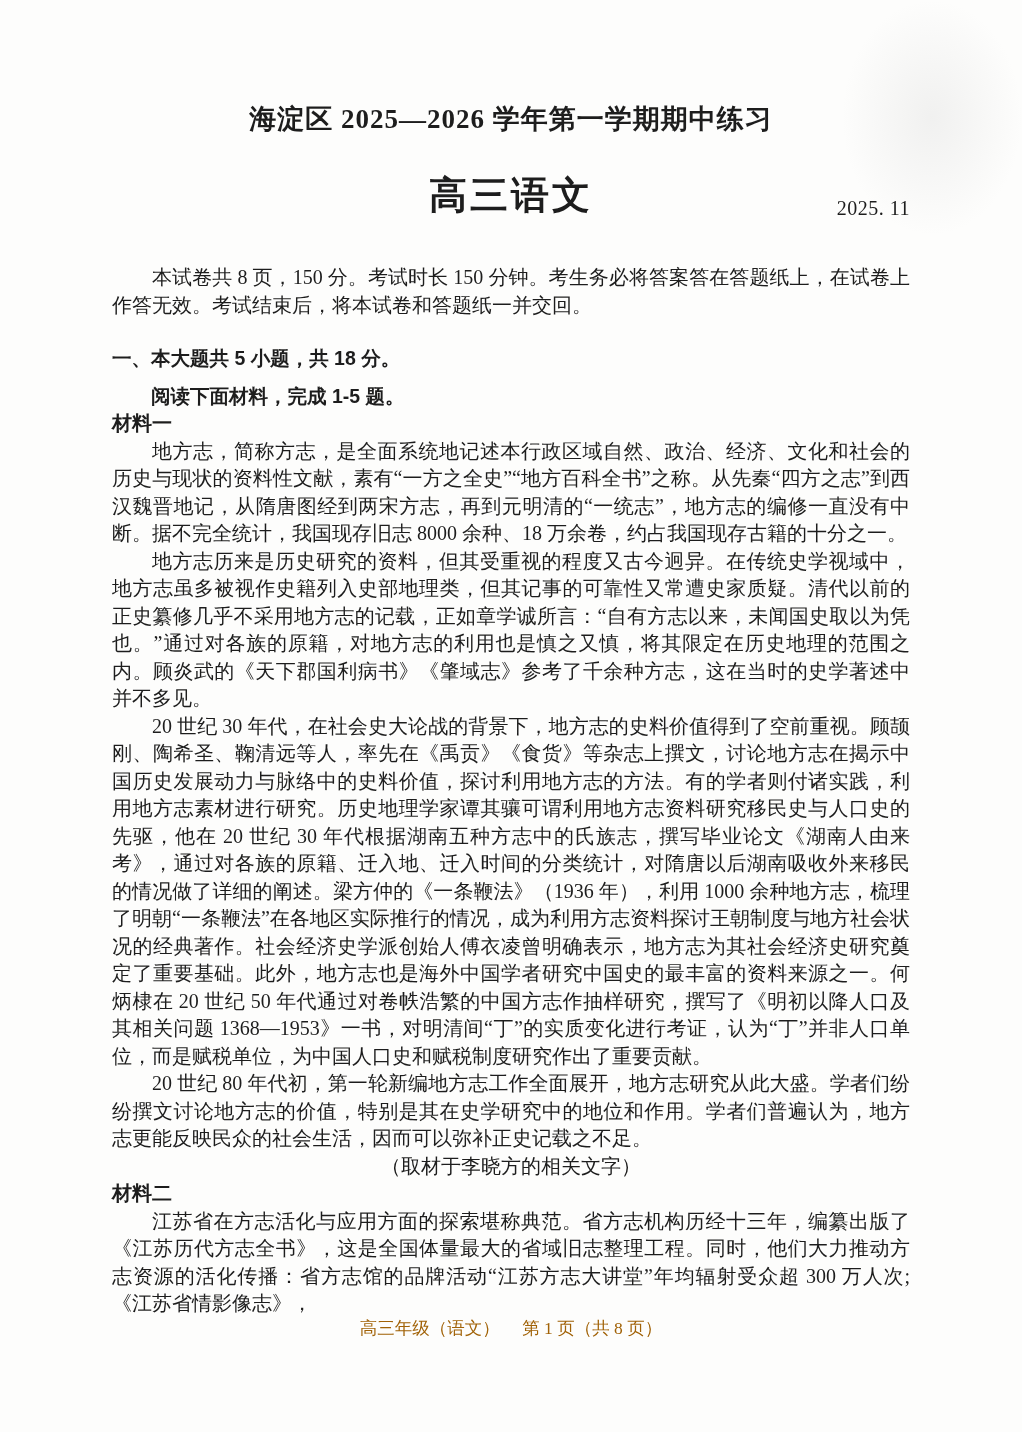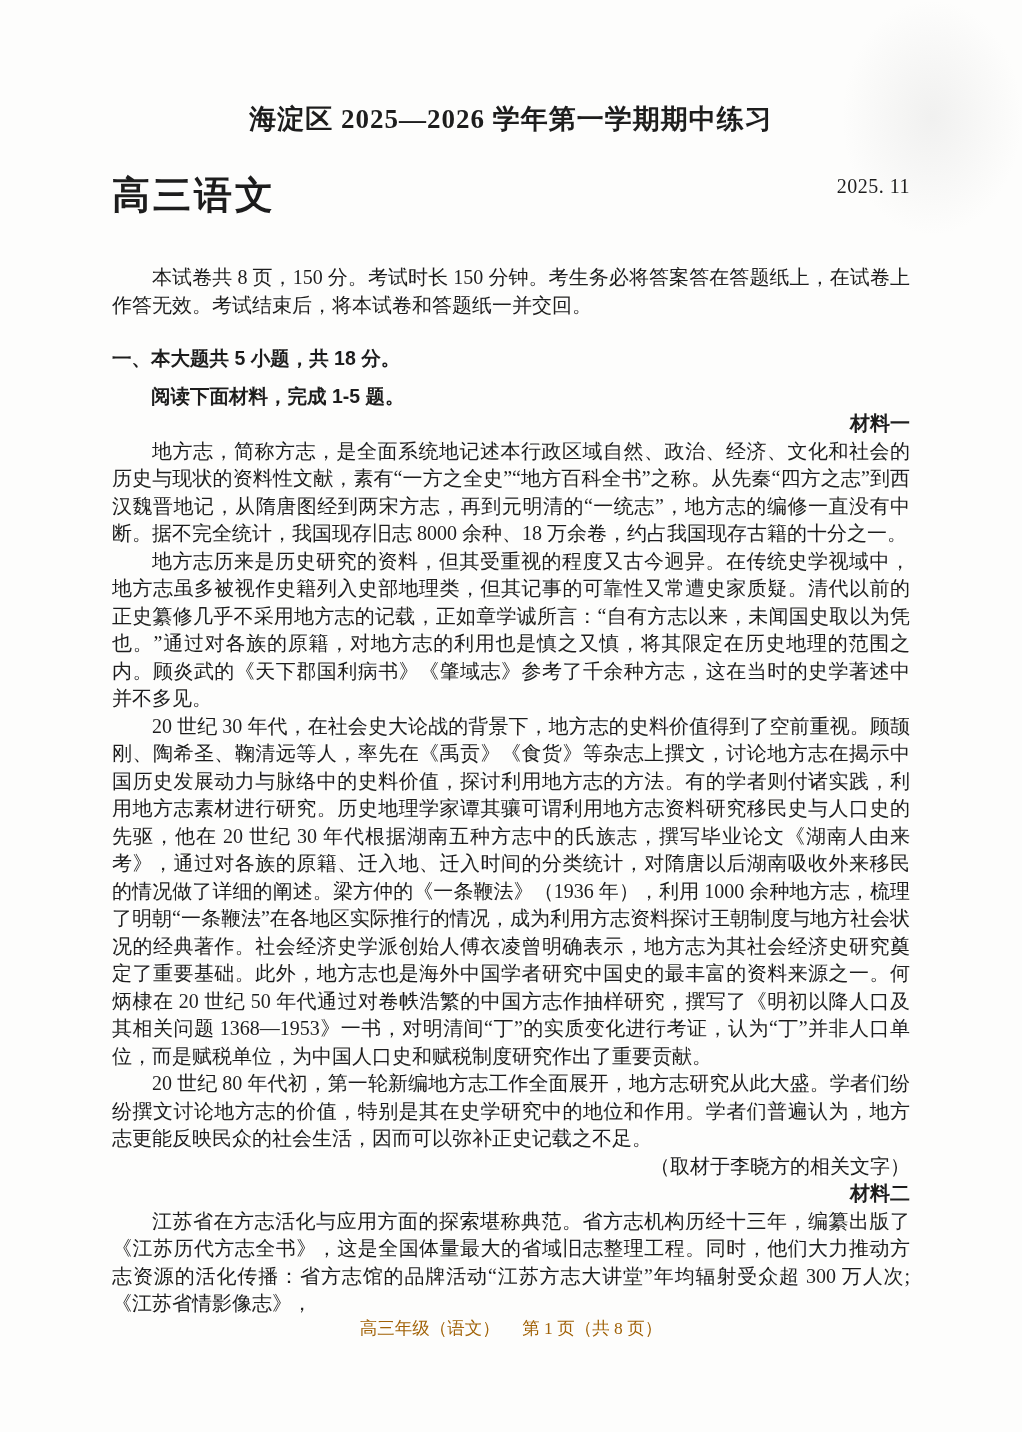--- a/index.html
+++ b/index.html
@@ -40,29 +40,29 @@
 
   .subject-row {
     position: relative;
     margin-top: 34px;
     height: 50px;
   }
   .subject-title {
     margin: 0;
     font-size: 38px;
     font-weight: 800;
-    text-align: left;
+    text-align: center;
     letter-spacing: 3px;
     line-height: 50px;
     font-family: Liberation Serif, serif;
   }
   .exam-date {
     position: absolute;
     right: 0;
-    bottom: 22px;
+    bottom: 0;
     font-size: 20px;
     letter-spacing: 0.5px;
   }
 
   .notice {
     margin: 44px 0 0 0;
     font-size: 20px;
     line-height: 27.5px;
     text-indent: 2em;
     text-align: justify;
@@ -83,36 +83,36 @@
     line-height: 27.5px;
     text-indent: 2em;
   }
 
   .material-heading {
     margin: 0;
     font-family: "Liberation Sans", "DejaVu Sans", sans-serif;
     font-weight: 700;
     font-size: 20px;
     line-height: 27.5px;
-    text-align: right;
+    text-align: left;
   }
 
   .body-para {
     margin: 0;
     font-size: 20px;
     line-height: 27.5px;
     text-indent: 2em;
     text-align: justify;
   }
 
   .attribution {
     margin: 0;
     font-size: 20px;
     line-height: 27.5px;
-    text-align: right;
+    text-align: center;
   }
 
   .page-footer {
     position: absolute;
     left: 0;
     bottom: 92px;
     width: 100%;
     text-align: center;
     font-size: 17.5px;
     color: #a16207;

